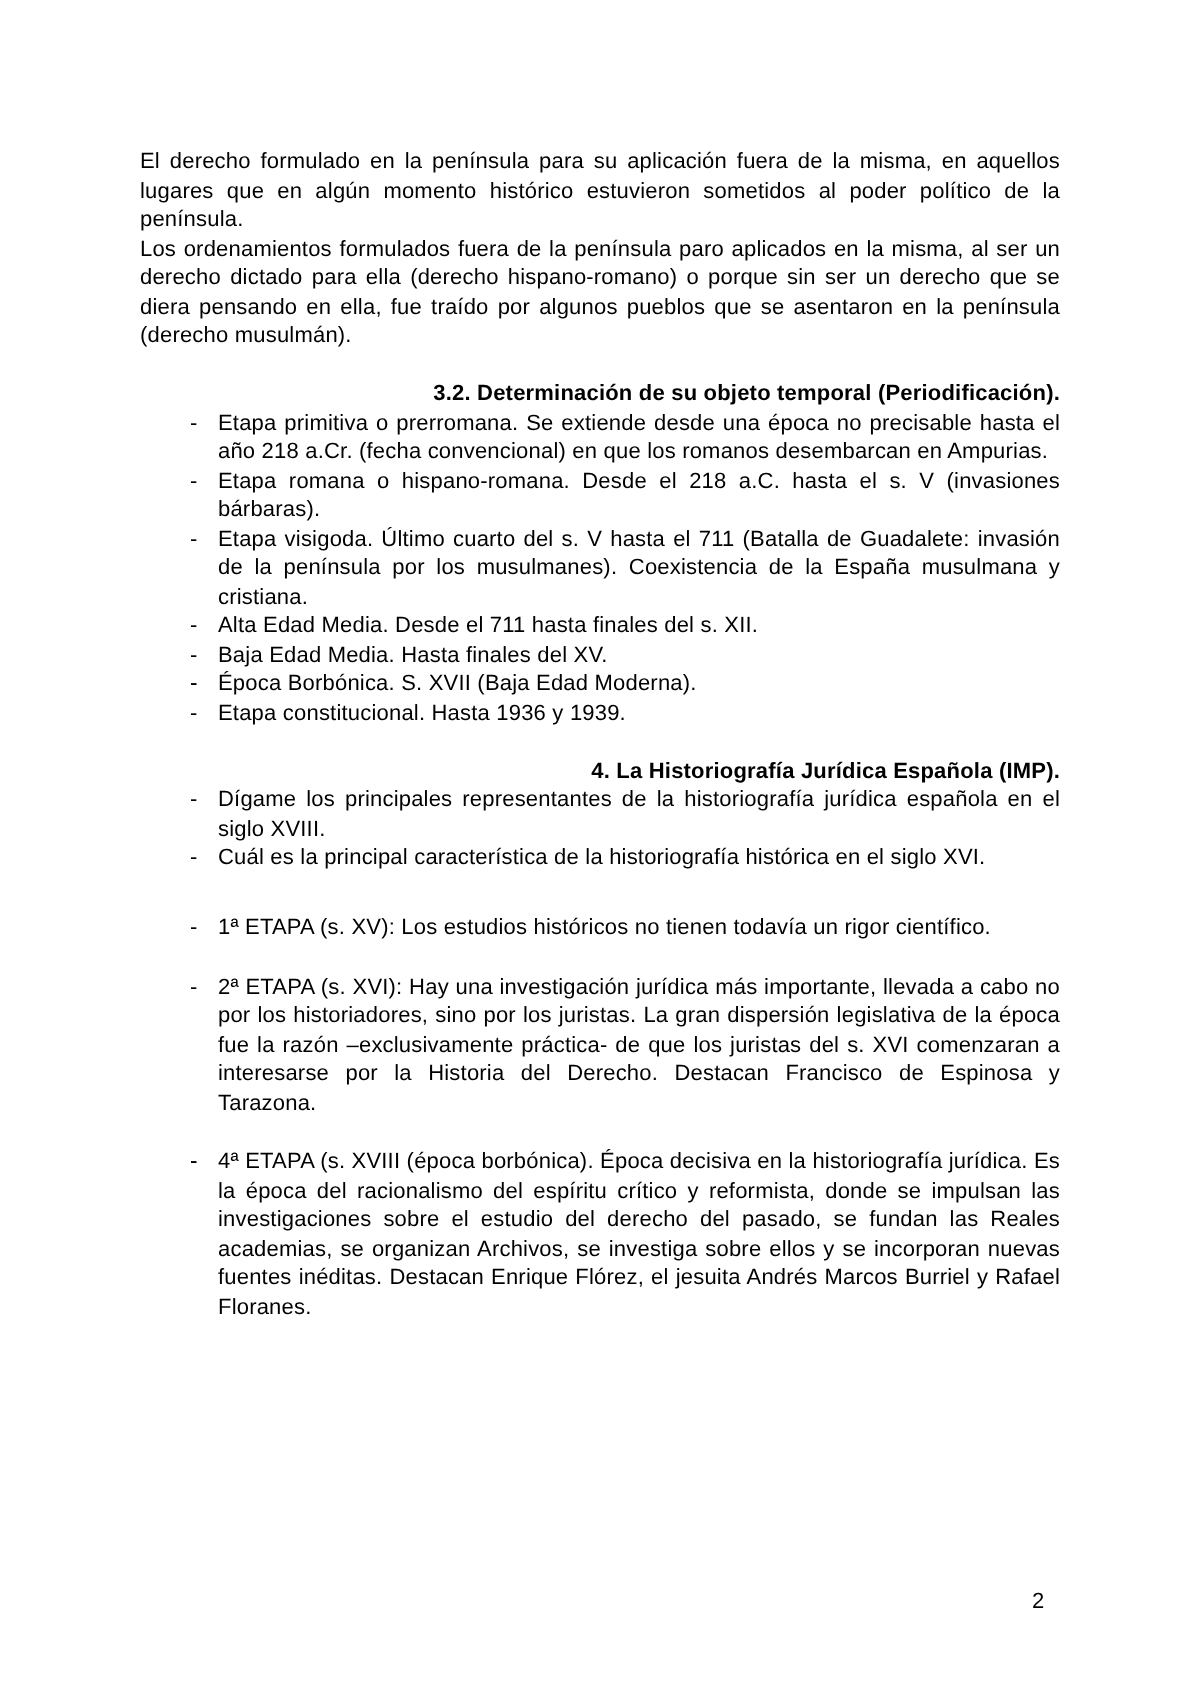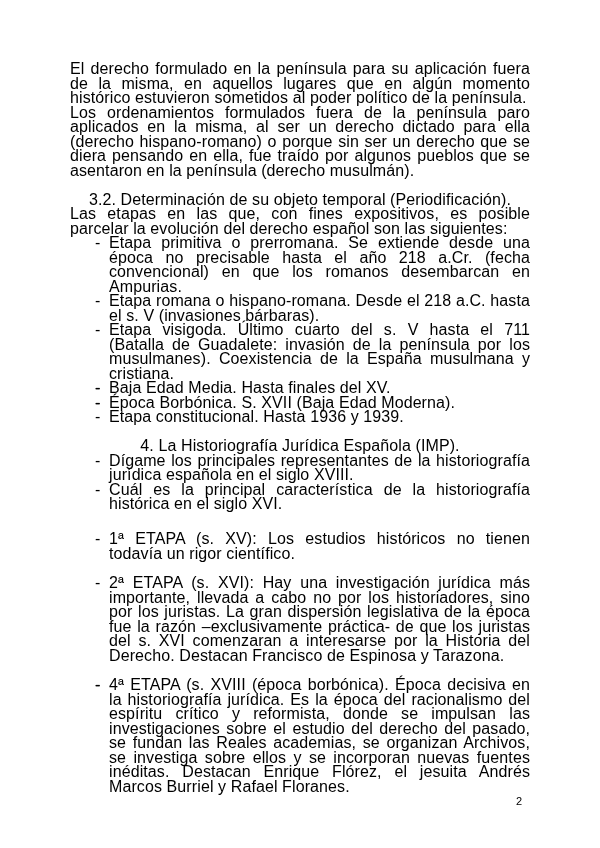--- a/index.html
+++ b/index.html
@@ -10,29 +10,29 @@
   }
   .page {
     position: relative;
     width: 600px; height: 848px;
     background: #ffffff;
     color: #000000;
     overflow: hidden;
   }
   .content {
     position: absolute;
-    left: 70px; top: 62px;
+    left: 70px; top: 74px;
     width: 460px;
-    font-size: 16px;
+    font-size: 11px;
     line-height: 14.5px;
     text-align: justify;
     letter-spacing: 0.1px;
   }
   .paragraph { text-align: justify; }
-  .heading { font-weight: normal; text-align: center; }
+  .heading { font-weight: bold; text-align: right; }
   .spacer { height: 14.5px; }
   .bullets .item {
     position: relative;
     padding-left: 39px;
     text-align: justify;
   }
   .bullets .marker {
     position: absolute;
     left: 25px; top: 0;
   }
@@ -47,26 +47,25 @@
 </style>
 </head>
 <body>
 
 <div class="page">
   <div class="content" id="document-body">
       <div class="paragraph">El derecho formulado en la península para su aplicación fuera de la misma, en aquellos lugares que en algún momento histórico estuvieron sometidos al poder político de la península.</div>
       <div class="paragraph">Los ordenamientos formulados fuera de la península paro aplicados en la misma, al ser un derecho dictado para ella (derecho hispano-romano) o porque sin ser un derecho que se diera pensando en ella, fue traído por algunos pueblos que se asentaron en la península (derecho musulmán).</div>
       <div class="spacer"></div>
       <div class="heading">3.2. Determinación de su objeto temporal (Periodificación).</div>
-      <div class="paragraph">Las etapas en las que, con fines expositivos, es posible parcelar la evolución del derecho español son las siguientes:</div>
       <div class="bullets">
         <div class="item"><span class="marker">-</span><span>Etapa primitiva o prerromana. Se extiende desde una época no precisable hasta el año 218 a.Cr. (fecha convencional) en que los romanos desembarcan en Ampurias.</span></div>
         <div class="item"><span class="marker">-</span><span>Etapa romana o hispano-romana. Desde el 218 a.C. hasta el s. V (invasiones bárbaras).</span></div>
         <div class="item"><span class="marker">-</span><span>Etapa visigoda. Último cuarto del s. V hasta el 711 (Batalla de Guadalete: invasión de la península por los musulmanes). Coexistencia de la España musulmana y cristiana.</span></div>
-        <div class="item"><span class="marker">-</span></div>
+        <div class="item"><span class="marker">-</span><span>Alta Edad Media. Desde el 711 hasta finales del s. XII.</span></div>
         <div class="item"><span class="marker">-</span><span>Baja Edad Media. Hasta finales del XV.</span></div>
         <div class="item"><span class="marker">-</span></div>
         <div class="item"><span class="marker">-</span><span>Época Borbónica. S. XVII (Baja Edad Moderna).</span></div>
         <div class="item"><span class="marker">-</span><span>Etapa constitucional. Hasta 1936 y 1939.</span></div>
       </div>
       <div class="spacer"></div>
       <div class="heading">4. La Historiografía Jurídica Española (IMP).</div>
       <div class="bullets">
         <div class="item"><span class="marker">-</span><span>Dígame los principales representantes de la historiografía jurídica española en el siglo XVIII.</span></div>
         <div class="item"><span class="marker">-</span><span>Cuál es la principal característica de la historiografía histórica en el siglo XVI.</span></div>

